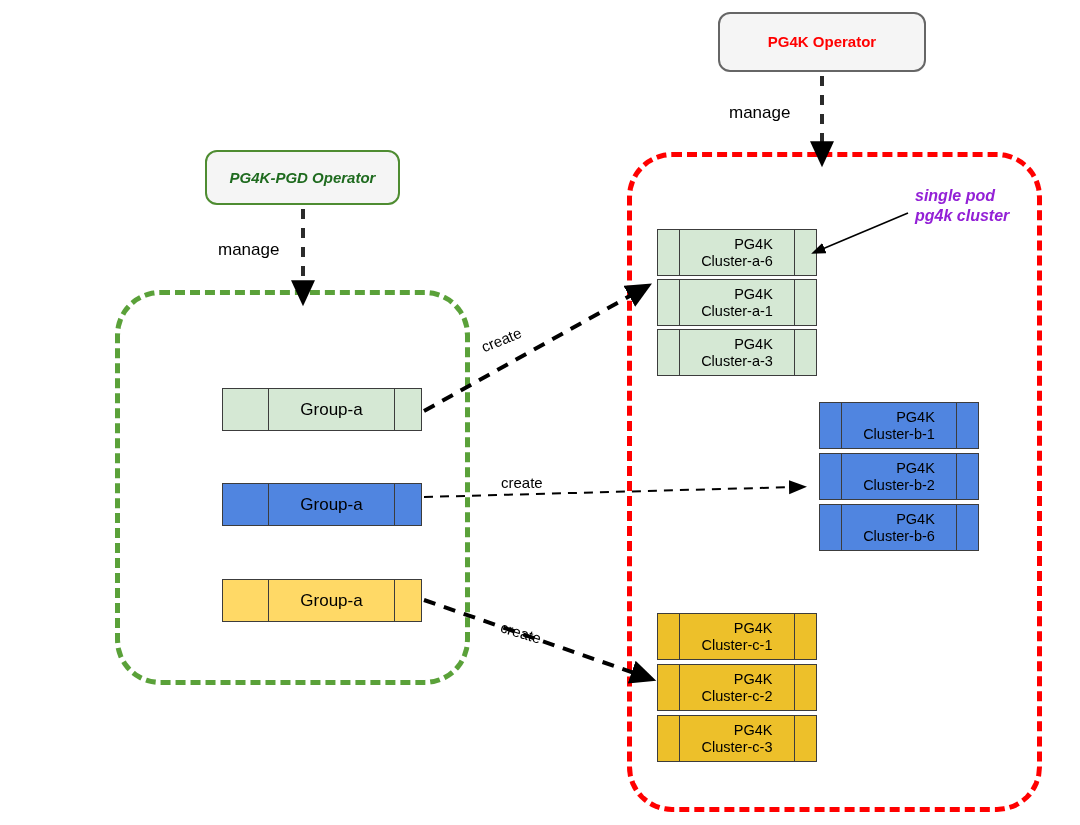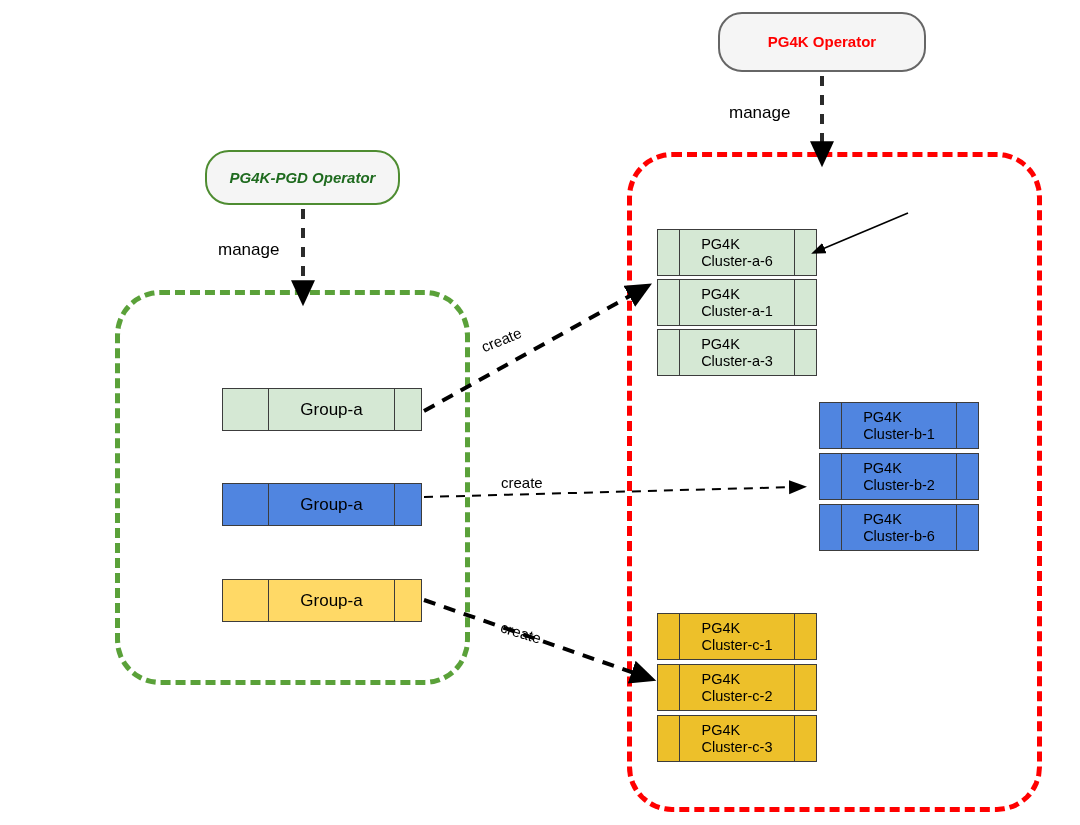--- a/index.html
+++ b/index.html
@@ -24,21 +24,21 @@
     width: 1080px;
     height: 825px;
     pointer-events: none;
   }
 
   
   .operator-box {
     position: absolute;
     box-sizing: border-box;
     background: #f5f5f5;
-    border-radius: 24px;
+    border-radius: 12px;
     display: flex;
     align-items: center;
     justify-content: center;
     font-weight: bold;
     font-size: 15px;
     text-align: center;
     line-height: 1.2;
   }
   .operator-pg4k {
     left: 718px;
@@ -92,21 +92,21 @@
   .seg-left {
     box-sizing: border-box;
     border-right: 1.5px solid #3c3c3c;
     flex: 0 0 auto;
   }
   .seg-mid {
     flex: 1 1 auto;
     display: flex;
     align-items: center;
     justify-content: center;
-    text-align: left;
+    text-align: right;
     line-height: 1.15;
     color: #000000;
   }
   .seg-right {
     box-sizing: border-box;
     border-left: 1.5px solid #3c3c3c;
     flex: 0 0 auto;
   }
 
   
@@ -324,14 +324,18 @@
 
     <line x1="424" y1="600" x2="640" y2="675" stroke="#000000" stroke-width="4" stroke-dasharray="12,9" marker-end="url(#arrow-thick)"></line>
 
     <line x1="908" y1="213" x2="820" y2="250" stroke="#000000" stroke-width="1.6" marker-end="url(#arrow-thin)"></line>
   </svg>
 
   <div class="label-create create-top">create</div>
   <div class="label-create create-mid">create</div>
   <div class="label-create create-bottom">create</div>
 
+  <div class="annotation-purple">
+    <div>single pod</div>
+    <div>pg4k cluster</div>
+  </div>
 
 </div>
 
 </body></html>

